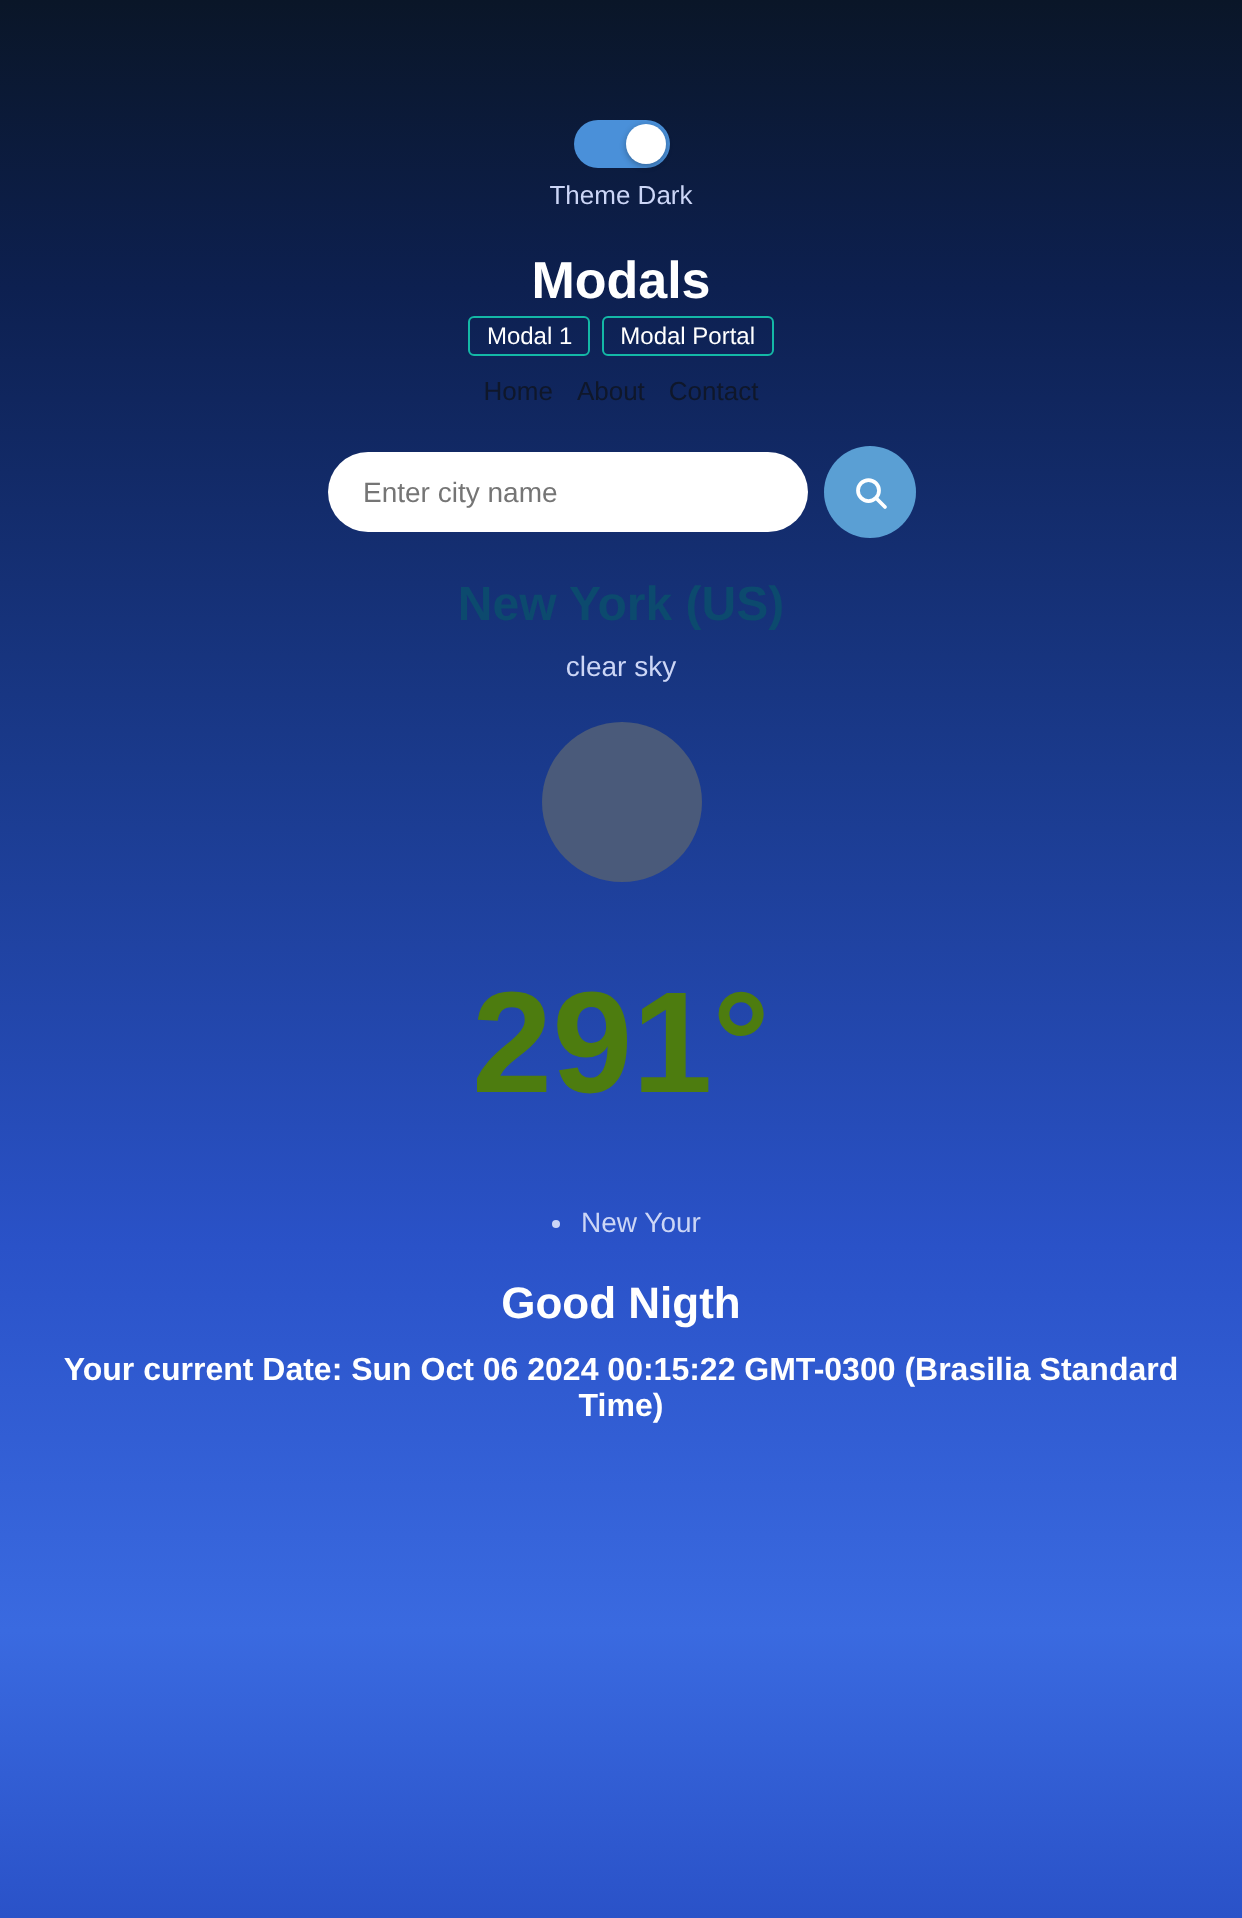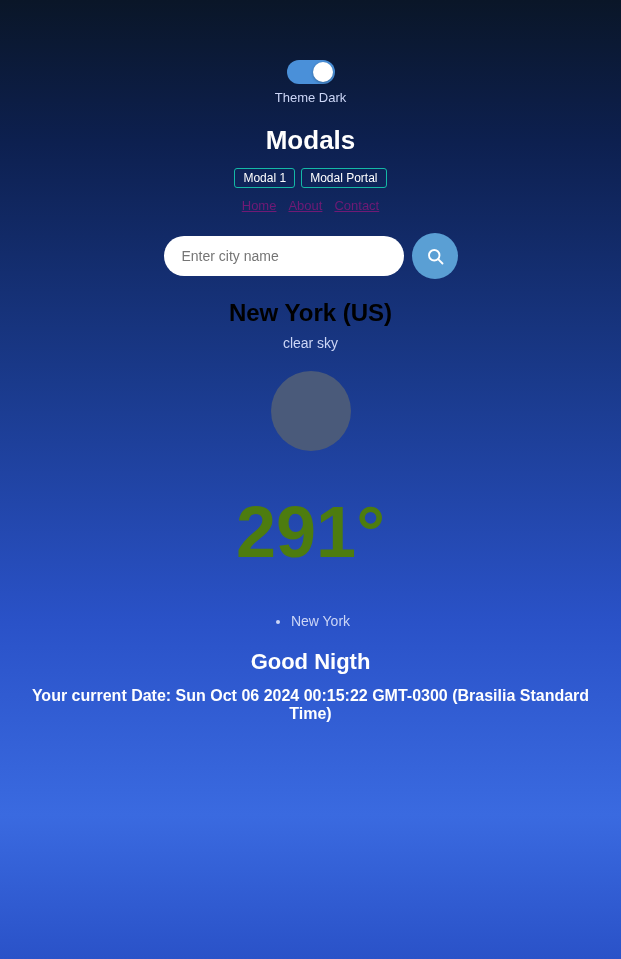--- a/index.html
+++ b/index.html
@@ -50,21 +50,21 @@
 
     .theme-label {
       font-size: 13px;
       color: #ccd6f6;
     }
 
     .modals-title {
       font-size: 26px;
       font-weight: bold;
       color: white;
-      margin-bottom: 12px;
+      margin-bottom: 2px;
     }
 
     .modal-buttons {
       display: flex;
       gap: 6px;
       margin-bottom: 10px;
     }
 
     .modal-btn {
       padding: 2px 8px;
@@ -77,22 +77,21 @@
     }
 
     .nav-links {
       display: flex;
       gap: 12px;
       margin-bottom: 20px;
     }
 
     .nav-link {
       font-size: 13px;
-      color: #701a75;
-      text-decoration: underline;
+      color: #0f172a;
       cursor: pointer;
     }
 
     .search-container {
       display: flex;
       gap: 8px;
       margin-bottom: 20px;
       align-items: center;
     }
 
@@ -117,21 +116,21 @@
       display: flex;
       align-items: center;
       justify-content: center;
       color: white;
       font-size: 18px;
     }
 
     .city-name {
       font-size: 24px;
       font-weight: bold;
-      color: #000000;
+      color: #0c4a6e;
       margin-bottom: 8px;
     }
 
     .weather-desc {
       font-size: 14px;
       color: #ccd6f6;
       margin-bottom: 20px;
     }
 
     .weather-icon {
@@ -226,19 +225,19 @@
 <div class="city-name">New York (US)</div>
 
 <div class="weather-desc">clear sky</div>
 
 <div class="weather-icon"></div>
 
 <div class="temperature">291°</div>
 
 <div class="history-section">
   <ul class="history-list">
-    <li class="history-item">New York</li>
+    <li class="history-item">New Your</li>
   </ul>
 </div>
 
 <div class="greeting">Good Nigth</div>
 
 <div class="current-date">Your current Date: Sun Oct 06 2024 00:15:22 GMT-0300 (Brasilia Standard Time)</div>
 
 </body></html>

